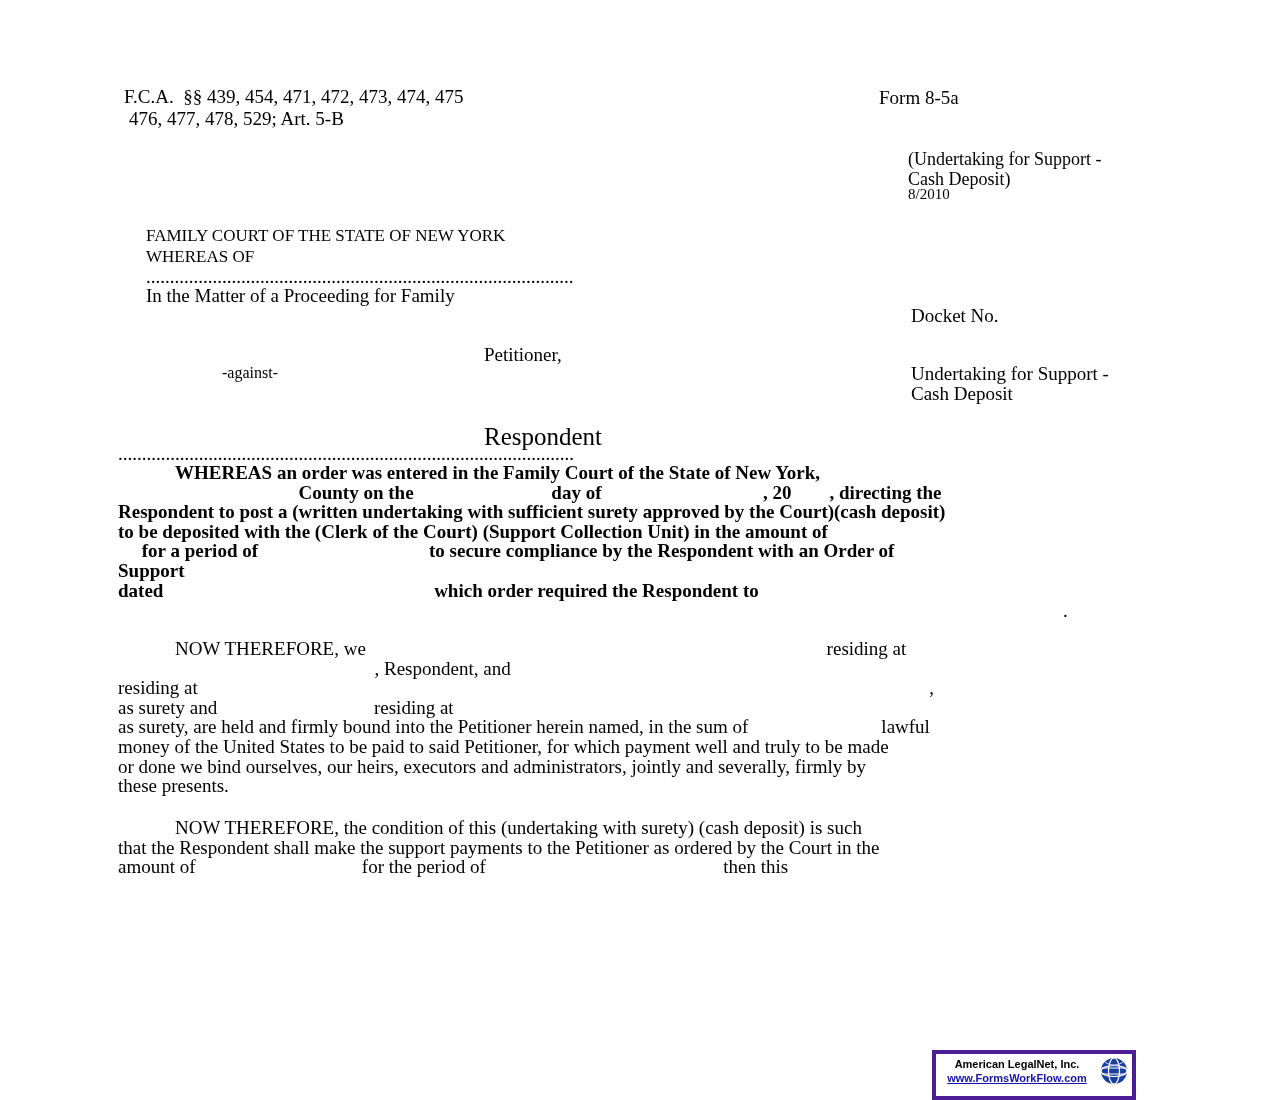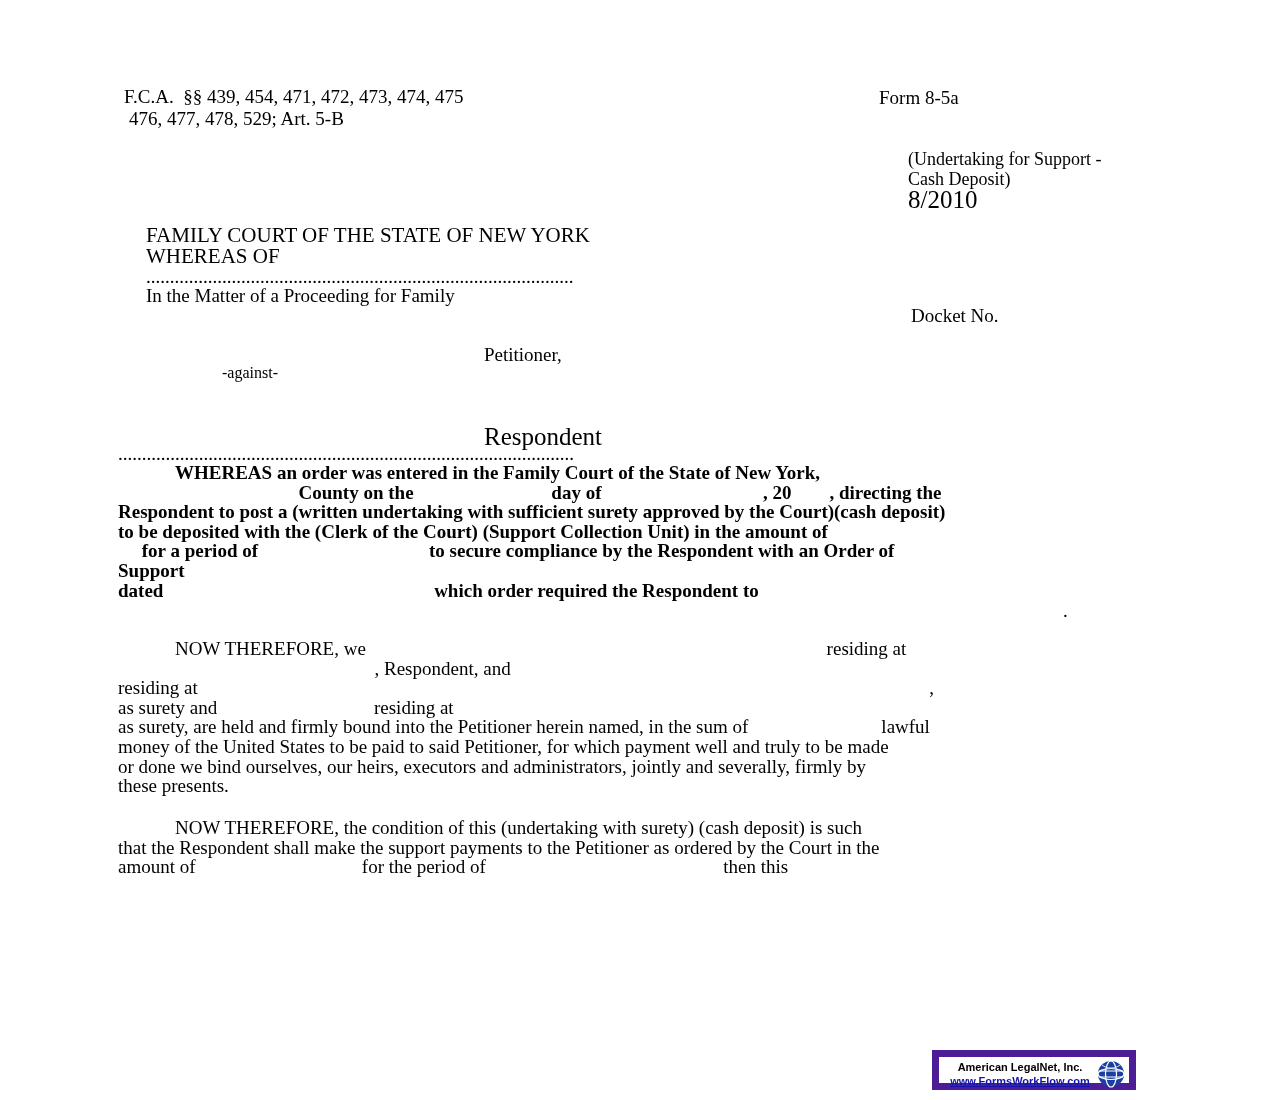--- a/index.html
+++ b/index.html
@@ -50,28 +50,28 @@
     top: 120px;
     width: 220px;
     font-size: 18px;
     line-height: 19.5px;
     margin-top: 22px;
   }
   .form-date {
     position: absolute;
     left: 908px;
     top: 178px;
-    font-size: 25px;
+    font-size: 15px;
   }
   
   .court-title {
     position: absolute;
     left: 146px;
     top: 217px;
-    font-size: 21px;
+    font-size: 17px;
     line-height: 21px;
     width: 620px;
   }
   .dotline-1 {
     position: absolute;
     left: 146px;
     top: 258px;
     width: 556px;
     font-size: 19px;
     letter-spacing: 0px;
@@ -142,22 +142,22 @@
     left: 1063px;
     top: 592px;
     font-size: 19px;
   }
   
   .logo-box {
     position: absolute;
     left: 932px;
     top: 1042px;
     width: 204px;
-    height: 40px;
-    border: 7px solid #4c1d95;
+    height: 50px;
+    border: 4px solid #4c1d95;
     background: #ffffff;
     box-sizing: border-box;
   }
   .logo-text {
     position: absolute;
     left: 6px;
     top: 3px;
     width: 150px;
     font-family: "Liberation Sans", sans-serif;
     font-size: 11px;
@@ -197,20 +197,21 @@
 
   <div class="dotline-1">..........................................................................................</div>
 
   <div class="matter">In the Matter of a Proceeding for Family</div>
 
   <div class="docket">Docket No.</div>
 
   <div class="petitioner">Petitioner,</div>
   <div class="against">-against-</div>
 
+  <div class="undertaking">Undertaking for Support - Cash Deposit</div>
 
   <div class="respondent">Respondent</div>
 
   <div class="dotline-2">................................................................................................</div>
 
   <div class="body-text para1">            WHEREAS an order was entered in the Family Court of the State of New York,
                                       County on the                             day of                                  , 20        , directing the
 Respondent to post a (written undertaking with sufficient surety approved by the Court)(cash deposit)
 to be deposited with the (Clerk of the Court) (Support Collection Unit) in the amount of
      for a period of                                    to secure compliance by the Respondent with an Order of

